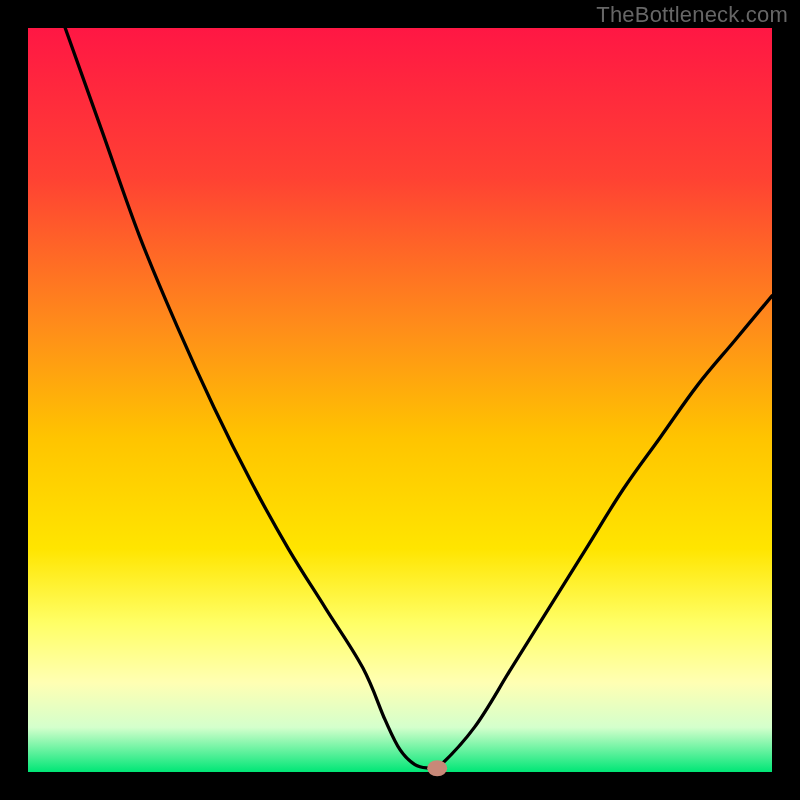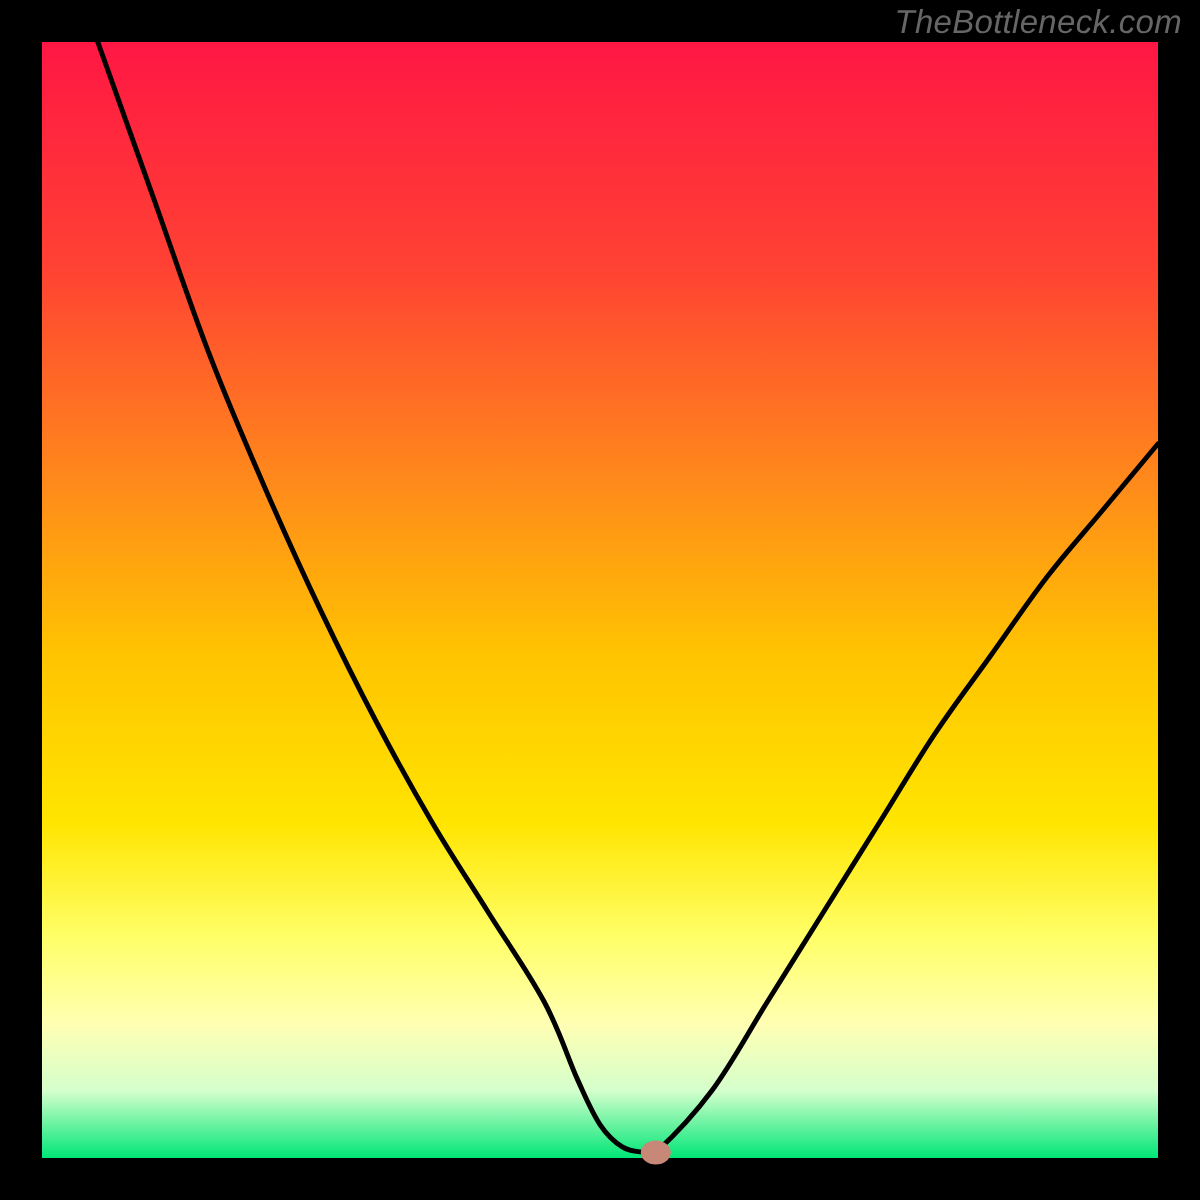--- a/index.html
+++ b/index.html
@@ -7,21 +7,20 @@
     padding: 0;
     width: 800px;
     height: 800px;
     background: #ffffff;
     font-family: Arial, Helvetica, sans-serif;
   }
   .container {
     position: relative;
     width: 800px;
     height: 620px;
-    font-style: italic;
   }
   .attribution {
     position: absolute;
     top: 2px;
     right: 12px;
     font-size: 22px;
     color: #666666;
     font-family: Arial, Helvetica, sans-serif;
     letter-spacing: 0.2px;
     z-index: 3;

